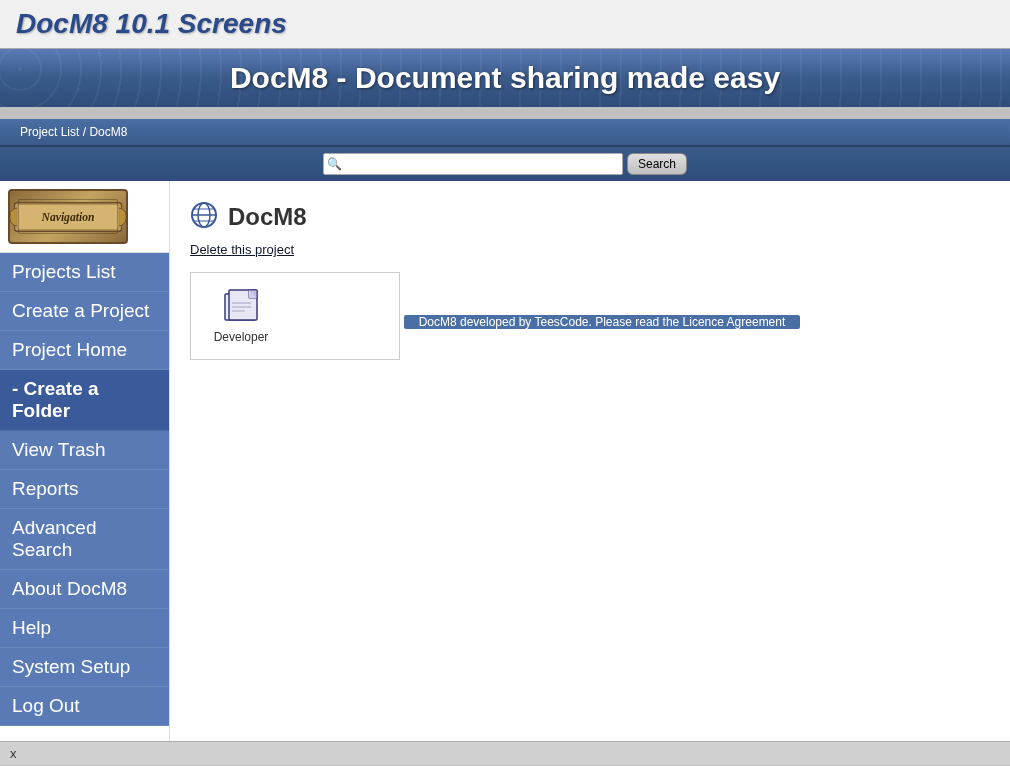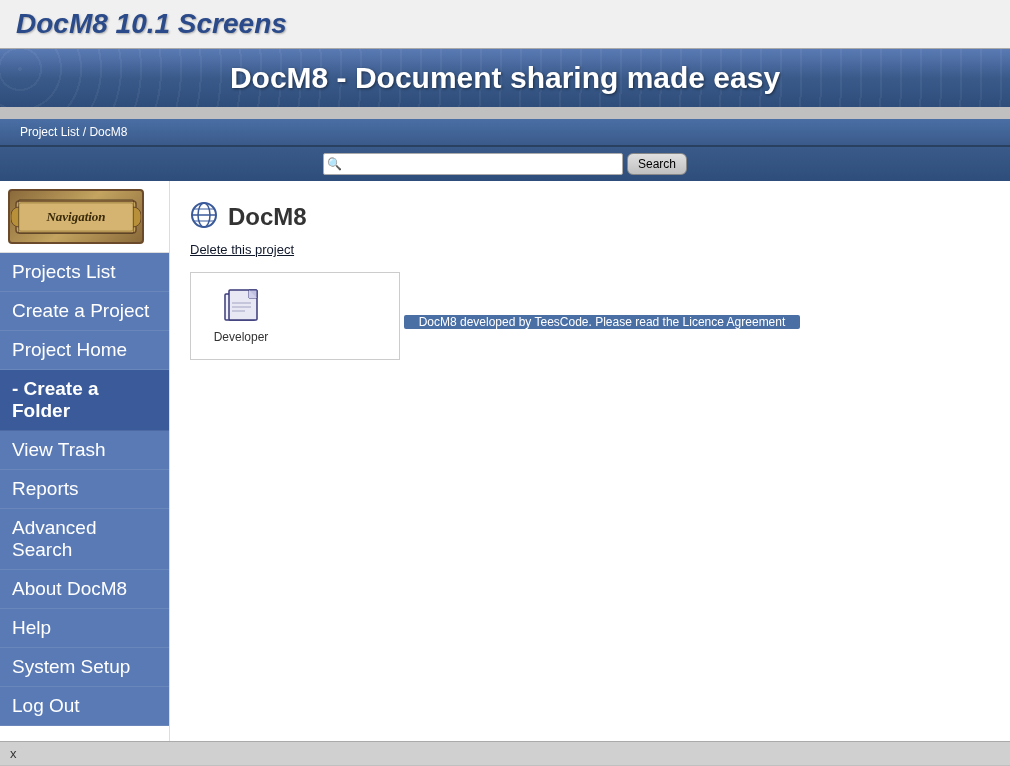--- a/index.html
+++ b/index.html
@@ -95,21 +95,21 @@
       background: white;
       border-right: 1px solid #ddd;
       flex-shrink: 0;
     }
     #nav-logo {
       padding: 8px;
       text-align: center;
       border-bottom: 1px solid #ddd;
     }
     #nav-logo-img {
-      width: 136px;
+      width: 120px;
       height: 55px;
       background: linear-gradient(135deg, #8a6a3a 0%, #c4a460 50%, #8a6a3a 100%);
       border: 2px solid #6a4a2a;
       border-radius: 4px;
       display: flex;
       align-items: center;
       justify-content: center;
       font-family: Georgia, serif;
       font-size: 14px;
       font-style: italic;

